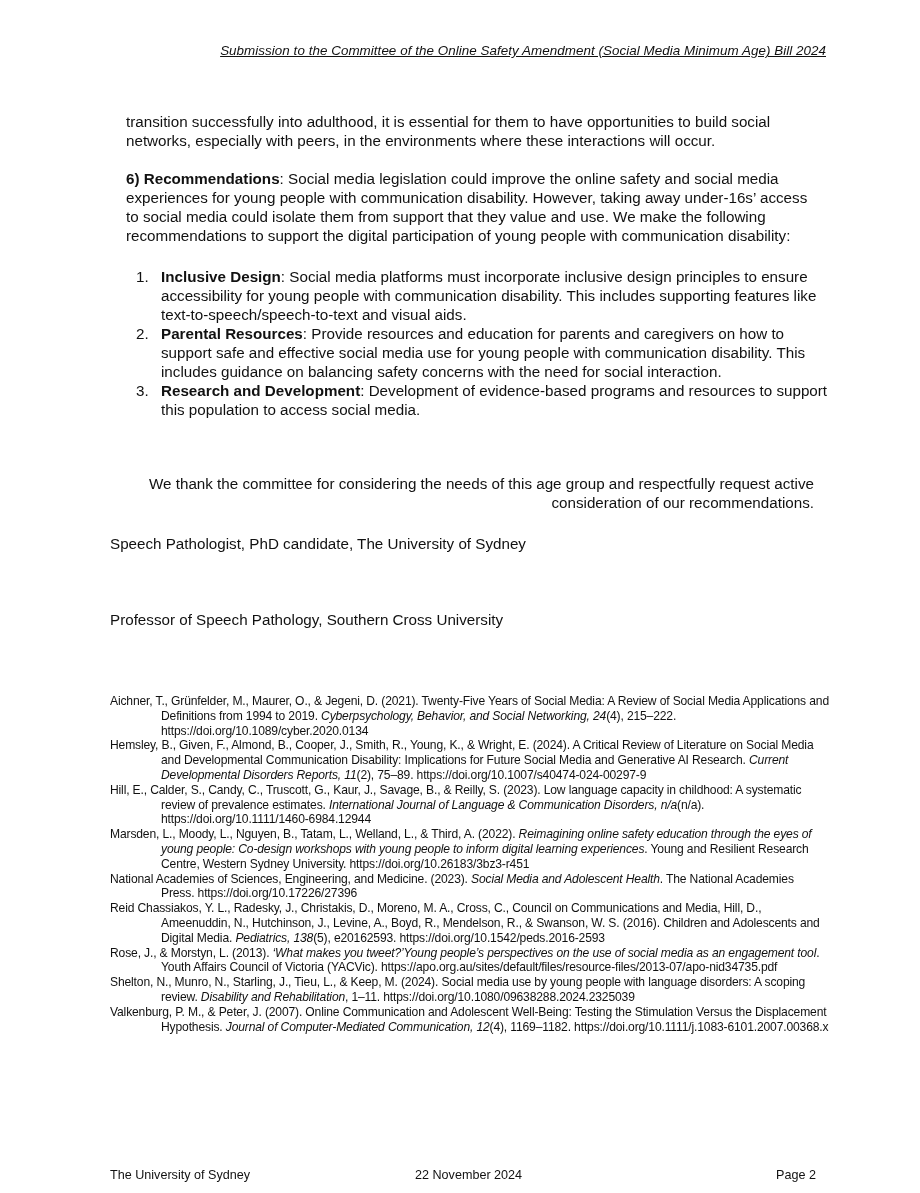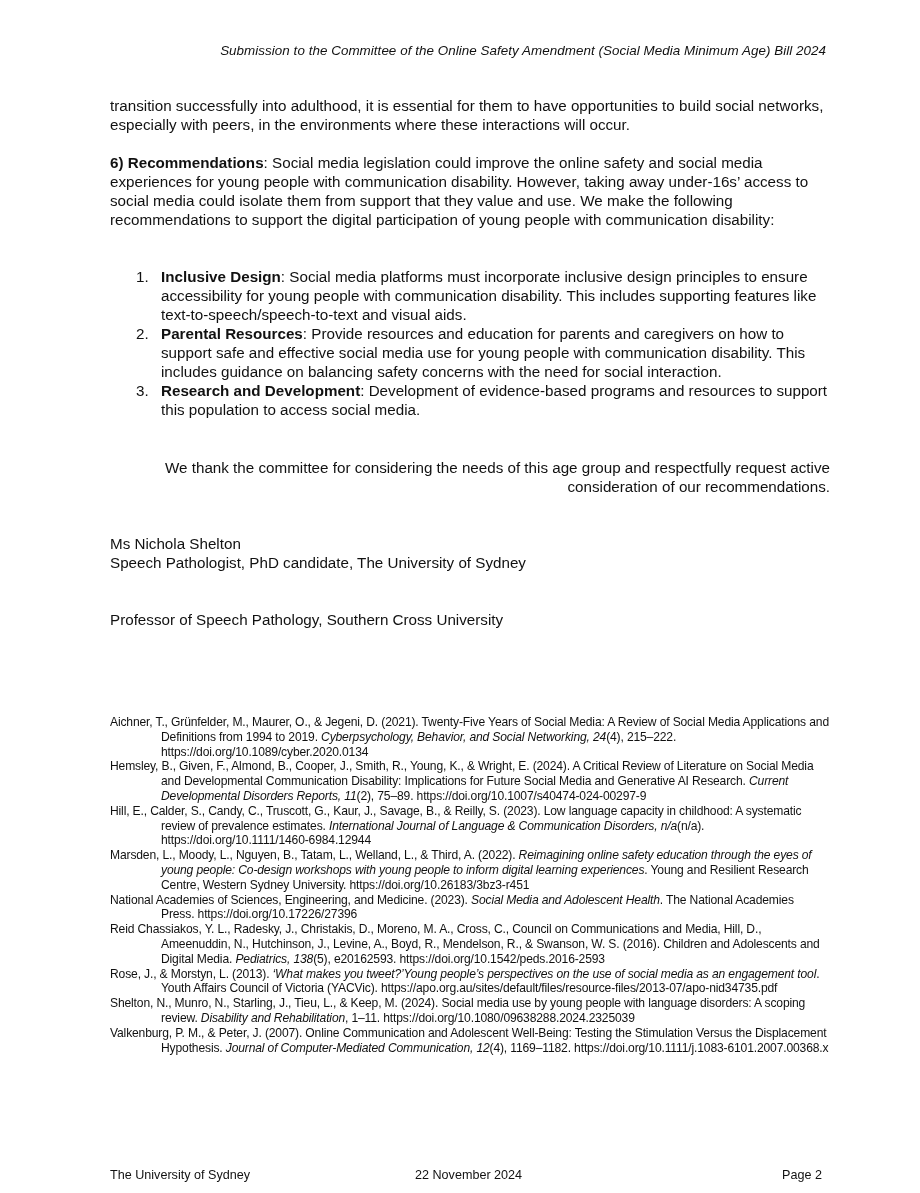--- a/index.html
+++ b/index.html
@@ -4,56 +4,57 @@
   <style>
     html, body { margin: 0; padding: 0; background: #ffffff; }
     body {
       width: 920px; height: 1193px; position: relative; overflow: hidden;
       font-family: "Liberation Sans", sans-serif; color: #111111;
     }
     .page-header {
       position: absolute; top: 43px; right: 94px;
       font-size: 13.4px; font-style: italic; color: #111; white-space: nowrap;
       letter-spacing: 0.05px;
+      text-decoration: underline;
     }
     .body-text {
       position: absolute; left: 110px; width: 720px;
       font-size: 15.2px; line-height: 19px;
     }
-    .para { margin: 0; }
+    .para { margin: 16px; }
     #intro { top: 96px; }
     #recs { top: 153px; }
     .rec-list {
       position: absolute; left: 110px; top: 267px; width: 720px;
       font-size: 15.2px; line-height: 19px; margin: 0; padding: 0; list-style: none;
     }
     .rec-item { position: relative; padding-left: 51px; }
     .rec-num { position: absolute; left: 26px; top: 0; }
     b { font-weight: bold; }
     #thanks { top: 458px; text-align: right; }
     .sig { position: absolute; left: 110px; font-size: 15.2px; line-height: 19px; }
     #sig1 { top: 534px; }
     #sig2 { top: 610px; }
     .refs {
-      position: absolute; left: 110px; top: 715px; width: 720px;
+      position: absolute; left: 110px; top: 694px; width: 720px;
       font-size: 12.1px; line-height: 14.8px;
     }
     .ref {
       padding-left: 51px; text-indent: -51px; margin: 0;
       letter-spacing: -0.15px;
     }
     .ref i { font-style: italic; }
     .footer {
       position: absolute; top: 1136px; left: 110px; width: 712px;
       font-size: 12.6px; height: 16px;
     }
     .footer span { position: absolute; top: 0; white-space: nowrap; margin-top: 32px; }
     .f-left { left: 0; }
     .f-center { left: 305px; }
-    .f-right { right: 0; }
+    .f-right { right: 6px; }
   </style>
 </head>
 <body>
 
 <div class="page-header">Submission to the Committee of the Online Safety Amendment (Social Media Minimum Age) Bill 2024</div>
 
 <div class="body-text" id="intro">
   <p class="para"><span>transition successfully into adulthood, it is essential for them to have opportunities to build social networks, especially with peers, in the environments where these interactions will occur.</span></p>
 </div>
 
@@ -74,21 +75,20 @@
     <span class="rec-num">3.</span>
     <b>Research and Development</b><span>: Development of evidence-based programs and resources to support this population to access social media.</span>
   </li>
 </ol>
 
 <div class="body-text" id="thanks">
   <p class="para">We thank the committee for considering the needs of this age group and respectfully request active consideration of our recommendations.</p>
 </div>
 
 <div class="sig" id="sig1">
-  <div>Ms Nichola Shelton</div>
   <div>Speech Pathologist, PhD candidate, The University of Sydney</div>
 </div>
 
 <div class="sig" id="sig2">
   <div>Professor of Speech Pathology, Southern Cross University</div>
 </div>
 
 <div class="refs">
   <p class="ref"><span>Aichner, T., Grünfelder, M., Maurer, O., &amp; Jegeni, D. (2021). Twenty-Five Years of Social Media: A Review of Social Media Applications and Definitions from 1994 to 2019. </span><i>Cyberpsychology, Behavior, and Social Networking, 24</i><span>(4), 215–222. https://doi.org/10.1089/cyber.2020.0134</span></p>
   <p class="ref"><span>Hemsley, B., Given, F., Almond, B., Cooper, J., Smith, R., Young, K., &amp; Wright, E. (2024). A Critical Review of Literature on Social Media and Developmental Communication Disability: Implications for Future Social Media and Generative AI Research. </span><i>Current Developmental Disorders Reports, 11</i><span>(2), 75–89. https://doi.org/10.1007/s40474-024-00297-9</span></p>

